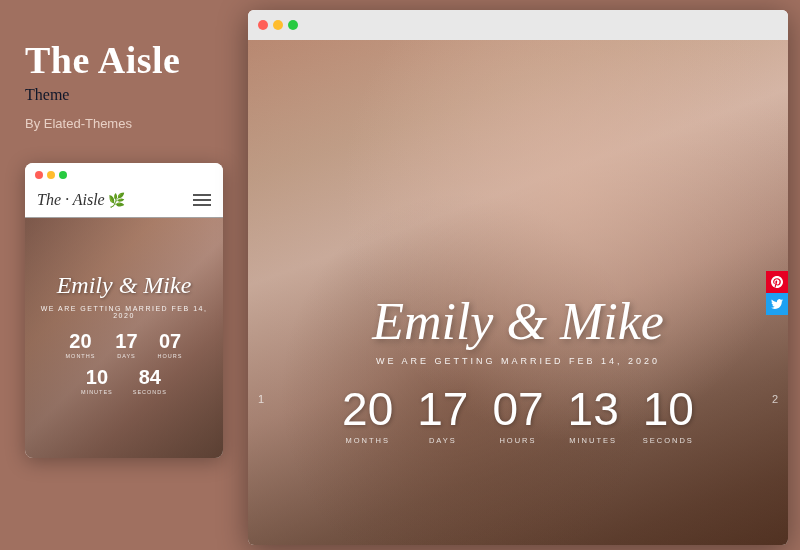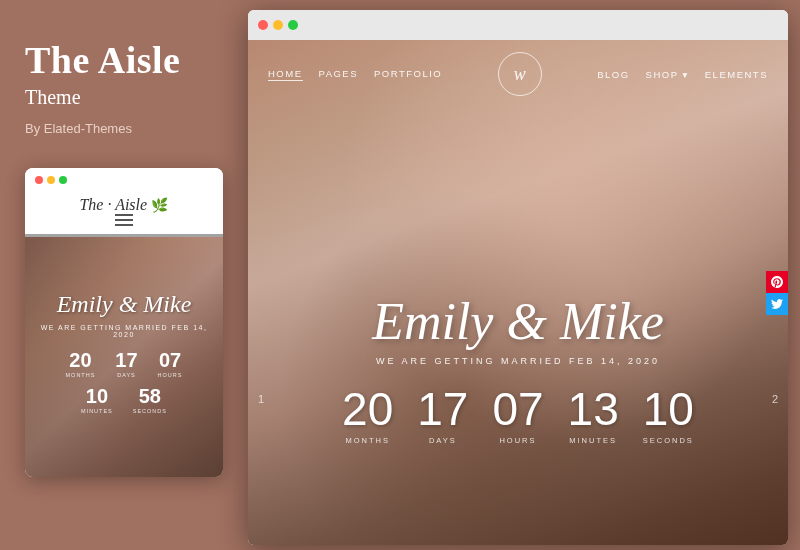--- a/index.html
+++ b/index.html
@@ -26,22 +26,22 @@
 
     .theme-title {
       font-size: 38px;
       font-weight: bold;
       color: #ffffff;
       line-height: 1.1;
       letter-spacing: 0.5px;
     }
 
     .theme-subtitle {
-      font-size: 20px;
-      color: #ffffff;
+      font-size: 16px;
+      color: #0f172a;
       font-weight: normal;
       margin-top: 4px;
       margin-bottom: 12px;
     }
 
     .theme-author {
       font-size: 13px;
       color: #e8d0c5;
       font-family: Arial, sans-serif;
       margin-bottom: 32px;
@@ -76,22 +76,21 @@
     .dot-red { background: #ff5f57; }
     .dot-yellow { background: #ffbd2e; }
     .dot-green { background: #28ca41; }
 
     .mobile-nav {
       background: #fff;
       padding: 8px 12px;
       display: flex;
       align-items: center;
       justify-content: space-between;
-      border-bottom: 3px solid #a3a3a3;
-      flex-direction: column;
+      border-bottom: 1px solid #a3a3a3;
     }
 
     .mobile-logo {
       font-family: Georgia, serif;
       font-style: italic;
       font-size: 16px;
       color: #333;
     }
 
     .mobile-logo-leaf {
@@ -463,55 +462,40 @@
             <span class="mobile-count-label">HOURS</span>
           </div>
         </div>
         <div class="mobile-countdown-row2 mobile-countdown">
           <div class="mobile-count-item">
             <span class="mobile-count-num">10</span>
             <span class="mobile-count-label">MINUTES</span>
           </div>
           <span class="mobile-count-sep"></span>
           <div class="mobile-count-item">
-            <span class="mobile-count-num">58</span>
+            <span class="mobile-count-num">84</span>
             <span class="mobile-count-label">SECONDS</span>
           </div>
         </div>
       </div>
     </div>
   </div>
 </div>
 
 <div class="right-panel">
   <div class="browser-bar">
     <span class="browser-dot dot-red"></span>
     <span class="browser-dot dot-yellow"></span>
     <span class="browser-dot dot-green"></span>
   </div>
   <div class="browser-hero">
     <div class="browser-hero-bg">
       <div class="browser-hero-overlay"></div>
     </div>
 
-    <nav class="desktop-nav">
-      <div class="nav-links-left">
-        <span class="nav-link active">HOME</span>
-        <span class="nav-link">PAGES</span>
-        <span class="nav-link">PORTFOLIO</span>
-      </div>
-      <div class="nav-logo-center">
-        <span class="nav-logo-letter">w</span>
-      </div>
-      <div class="nav-links-right">
-        <span class="nav-link">BLOG</span>
-        <span class="nav-link">SHOP ▾</span>
-        <span class="nav-link">ELEMENTS</span>
-      </div>
-    </nav>
 
     <div class="desktop-hero-content">
       <div class="desktop-couple-name">Emily &amp; Mike</div>
       <div class="desktop-tagline">WE ARE GETTING MARRIED FEB 14, 2020</div>
       <div class="desktop-countdown">
         <div class="desktop-count-item">
           <span class="desktop-count-num">20</span>
           <span class="desktop-count-label">MONTHS</span>
         </div>
         <div class="desktop-count-item">

